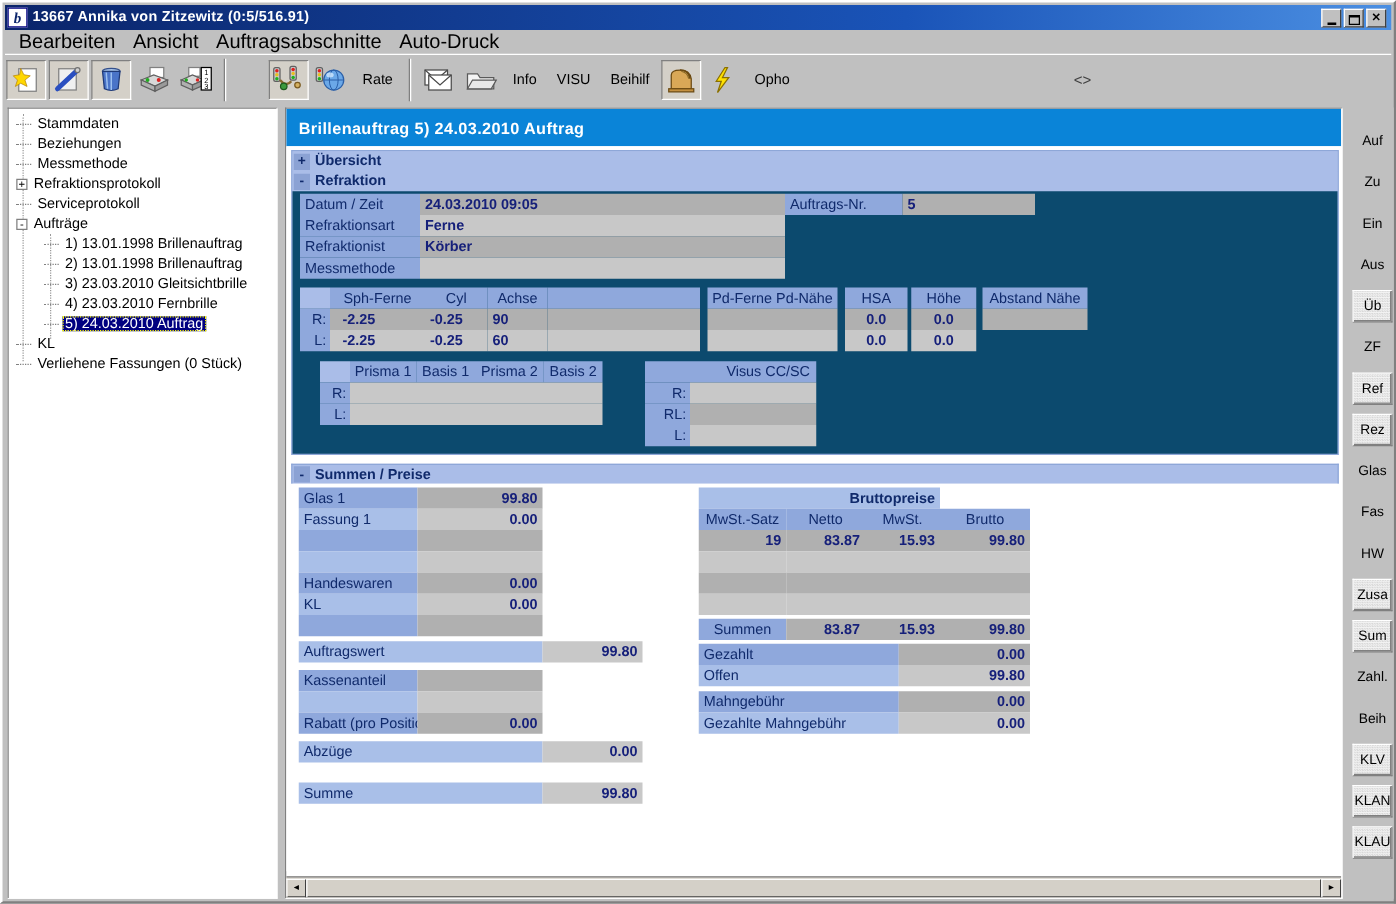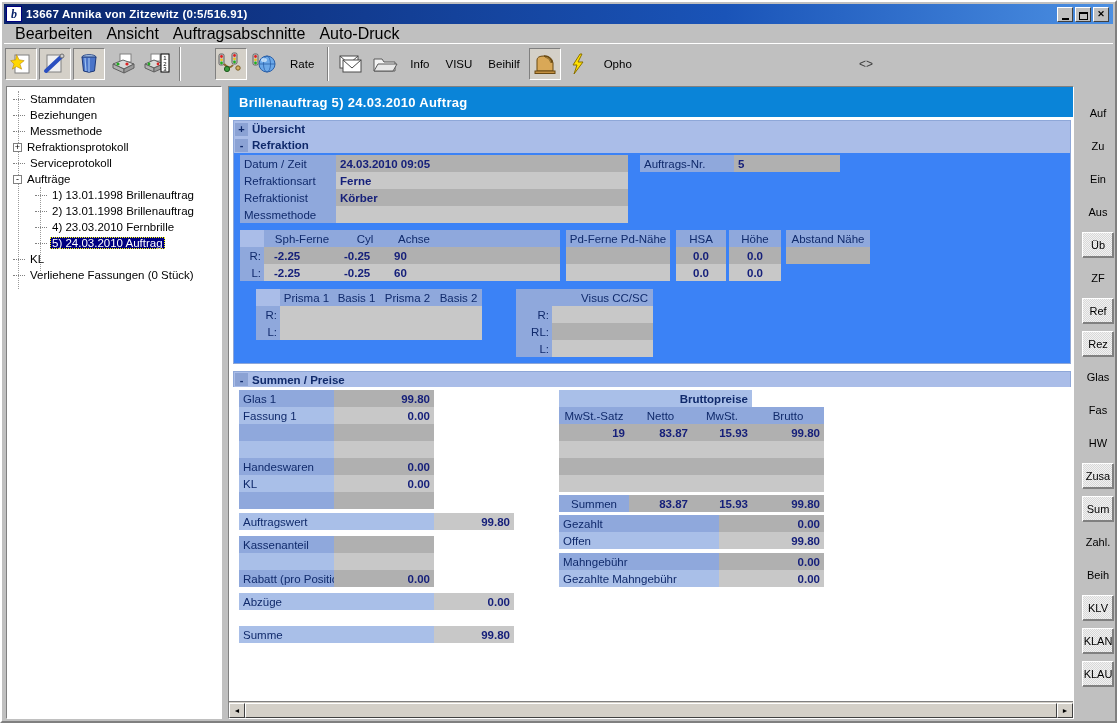--- a/index.html
+++ b/index.html
@@ -177,28 +177,28 @@
     display: flex; align-items: center; justify-content: center;
     height: 17px; white-space: nowrap;
   }
   .rowlbl {
     color: #102a6b; font-size: 11.5px; display:flex; align-items:center;
     justify-content: flex-end; padding-right: 3px; height: 17px;
     background: #8fa8dc;
   }
 
   
-  .refrak { padding: 2px 0 0 6px; background:#3b82f6; }
+  .refrak { padding: 2px 0 0 6px; background:#0c4a6e; }
   .r1 { display: flex; gap: 0; }
   .r1-left { width: 388px; }
   .fldrow { display: flex; height: 17px; }
   .fldrow .lbl { width: 96px; flex: 0 0 96px; }
   .fldrow .val { flex: 1 1 auto; }
 
-  .anr { margin-left: 12px; display: flex; height: 17px; width: 200px; }
+  .anr { display: flex; height: 17px; width: 200px; }
   .anr .lbl { width: 94px; flex: 0 0 94px; }
   .anr .val { flex: 1 1 auto; }
 
   .sphblock { margin-top: 7px; display: flex; align-items: flex-start; }
   .grid-r { display: flex; }
   .ew { width: 24px; flex: 0 0 24px; }
 
   .prism-area { margin-top: 8px; display: flex; align-items: flex-start; }
 
   
@@ -473,20 +473,25 @@
           <span class="tlabel">1)  13.01.1998 Brillenauftrag</span>
         </div>
         <div class="tnode">
           <span class="indent" style="width: 22px;"></span>
           <span class="tdash"></span>
           <span class="tlabel">2)  13.01.1998 Brillenauftrag</span>
         </div>
         <div class="tnode">
           <span class="indent" style="width: 22px;"></span>
           <span class="tdash"></span>
+          <span class="tlabel">3)  23.03.2010 Gleitsichtbrille</span>
+        </div>
+        <div class="tnode">
+          <span class="indent" style="width: 22px;"></span>
+          <span class="tdash"></span>
           <span class="tlabel">4)  23.03.2010 Fernbrille</span>
         </div>
         <div class="tnode sel">
           <span class="indent" style="width: 22px;"></span>
           <span class="tdash"></span>
           <span class="tlabel">5)  24.03.2010 Auftrag</span>
         </div>
         <div class="tnode">
           <span class="tdash"></span>
           <span class="tlabel">KL</span>

